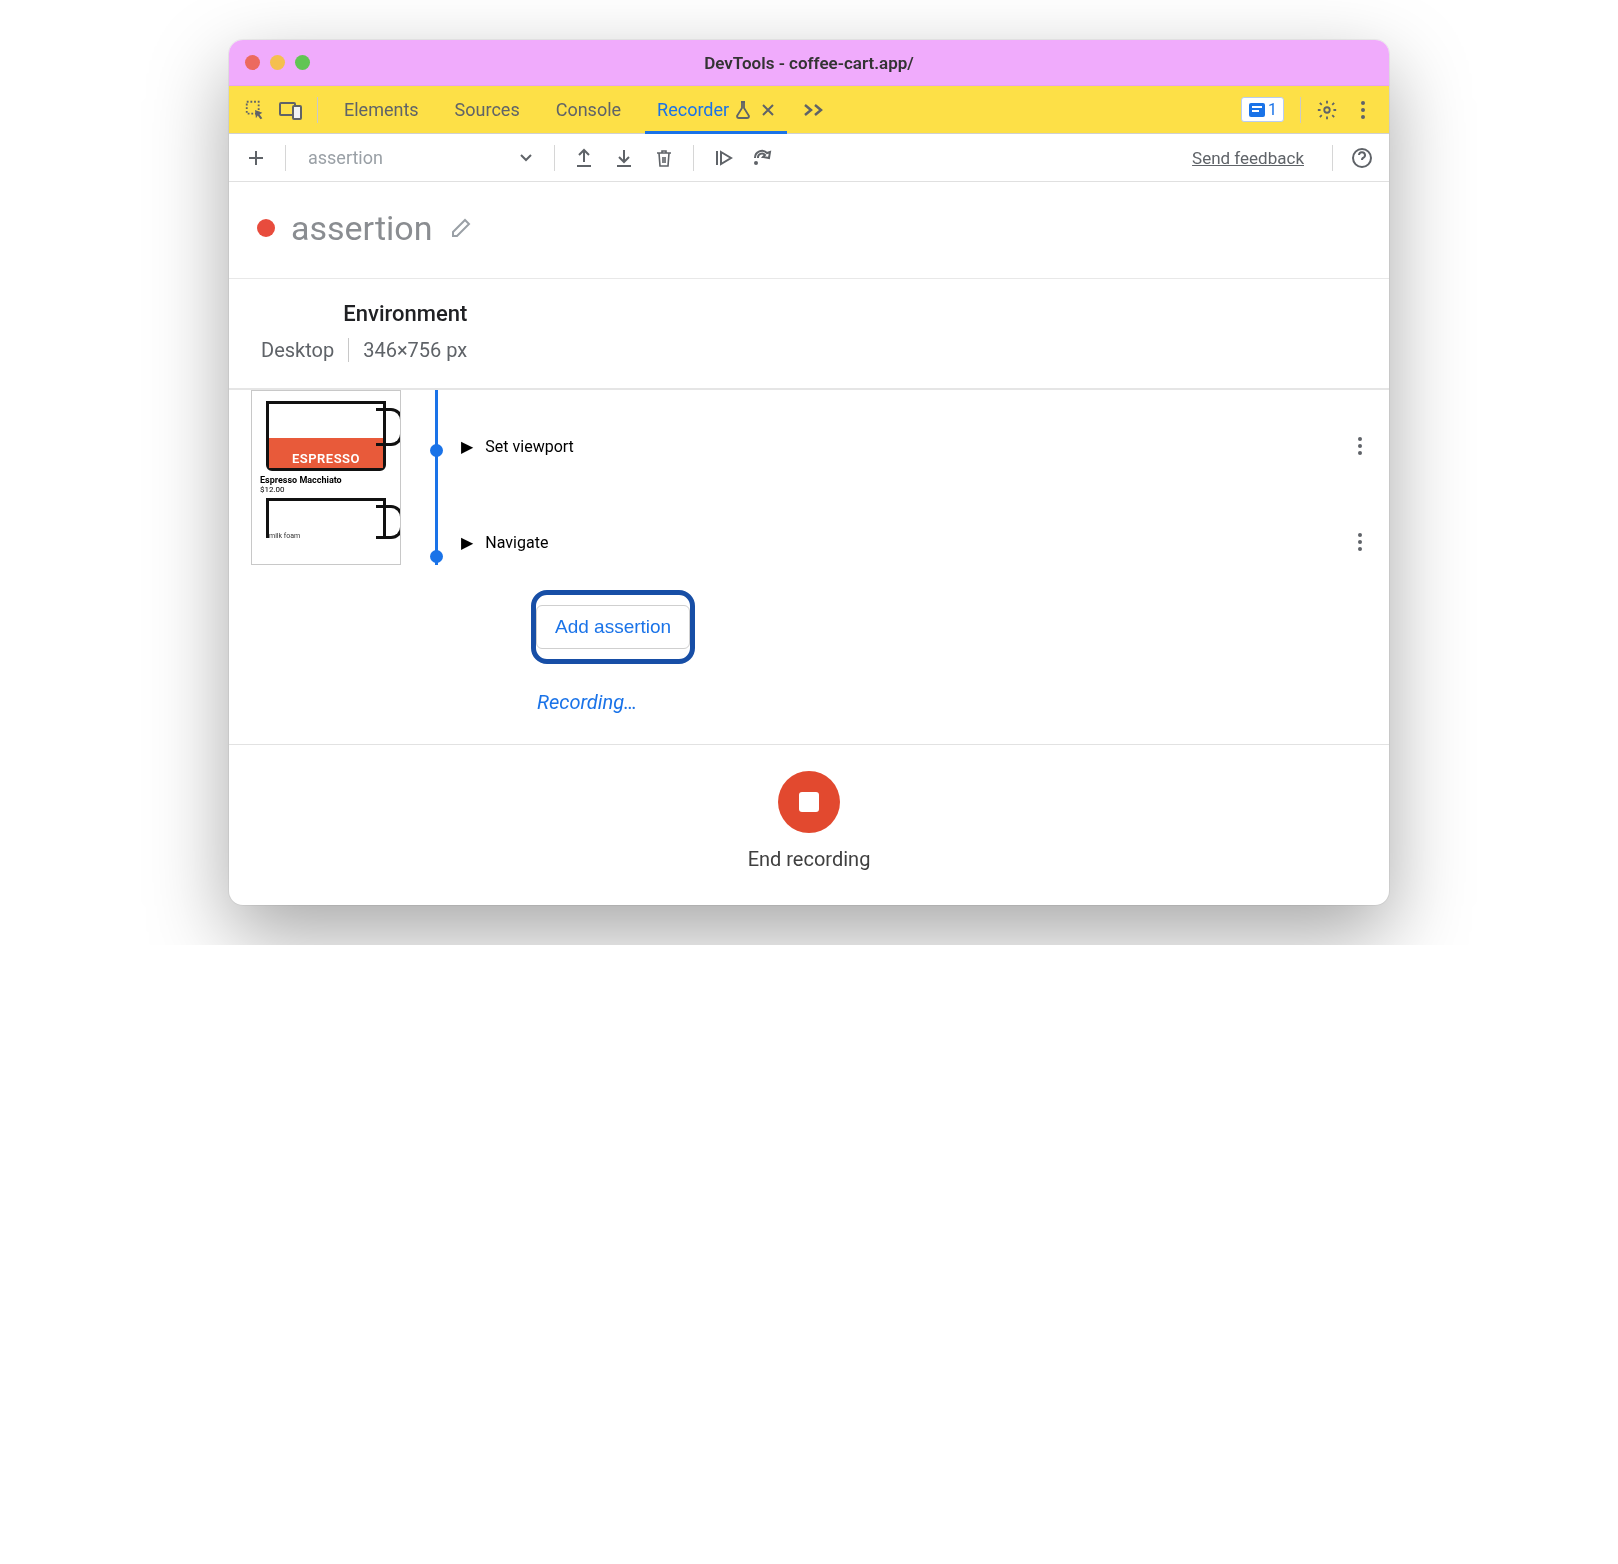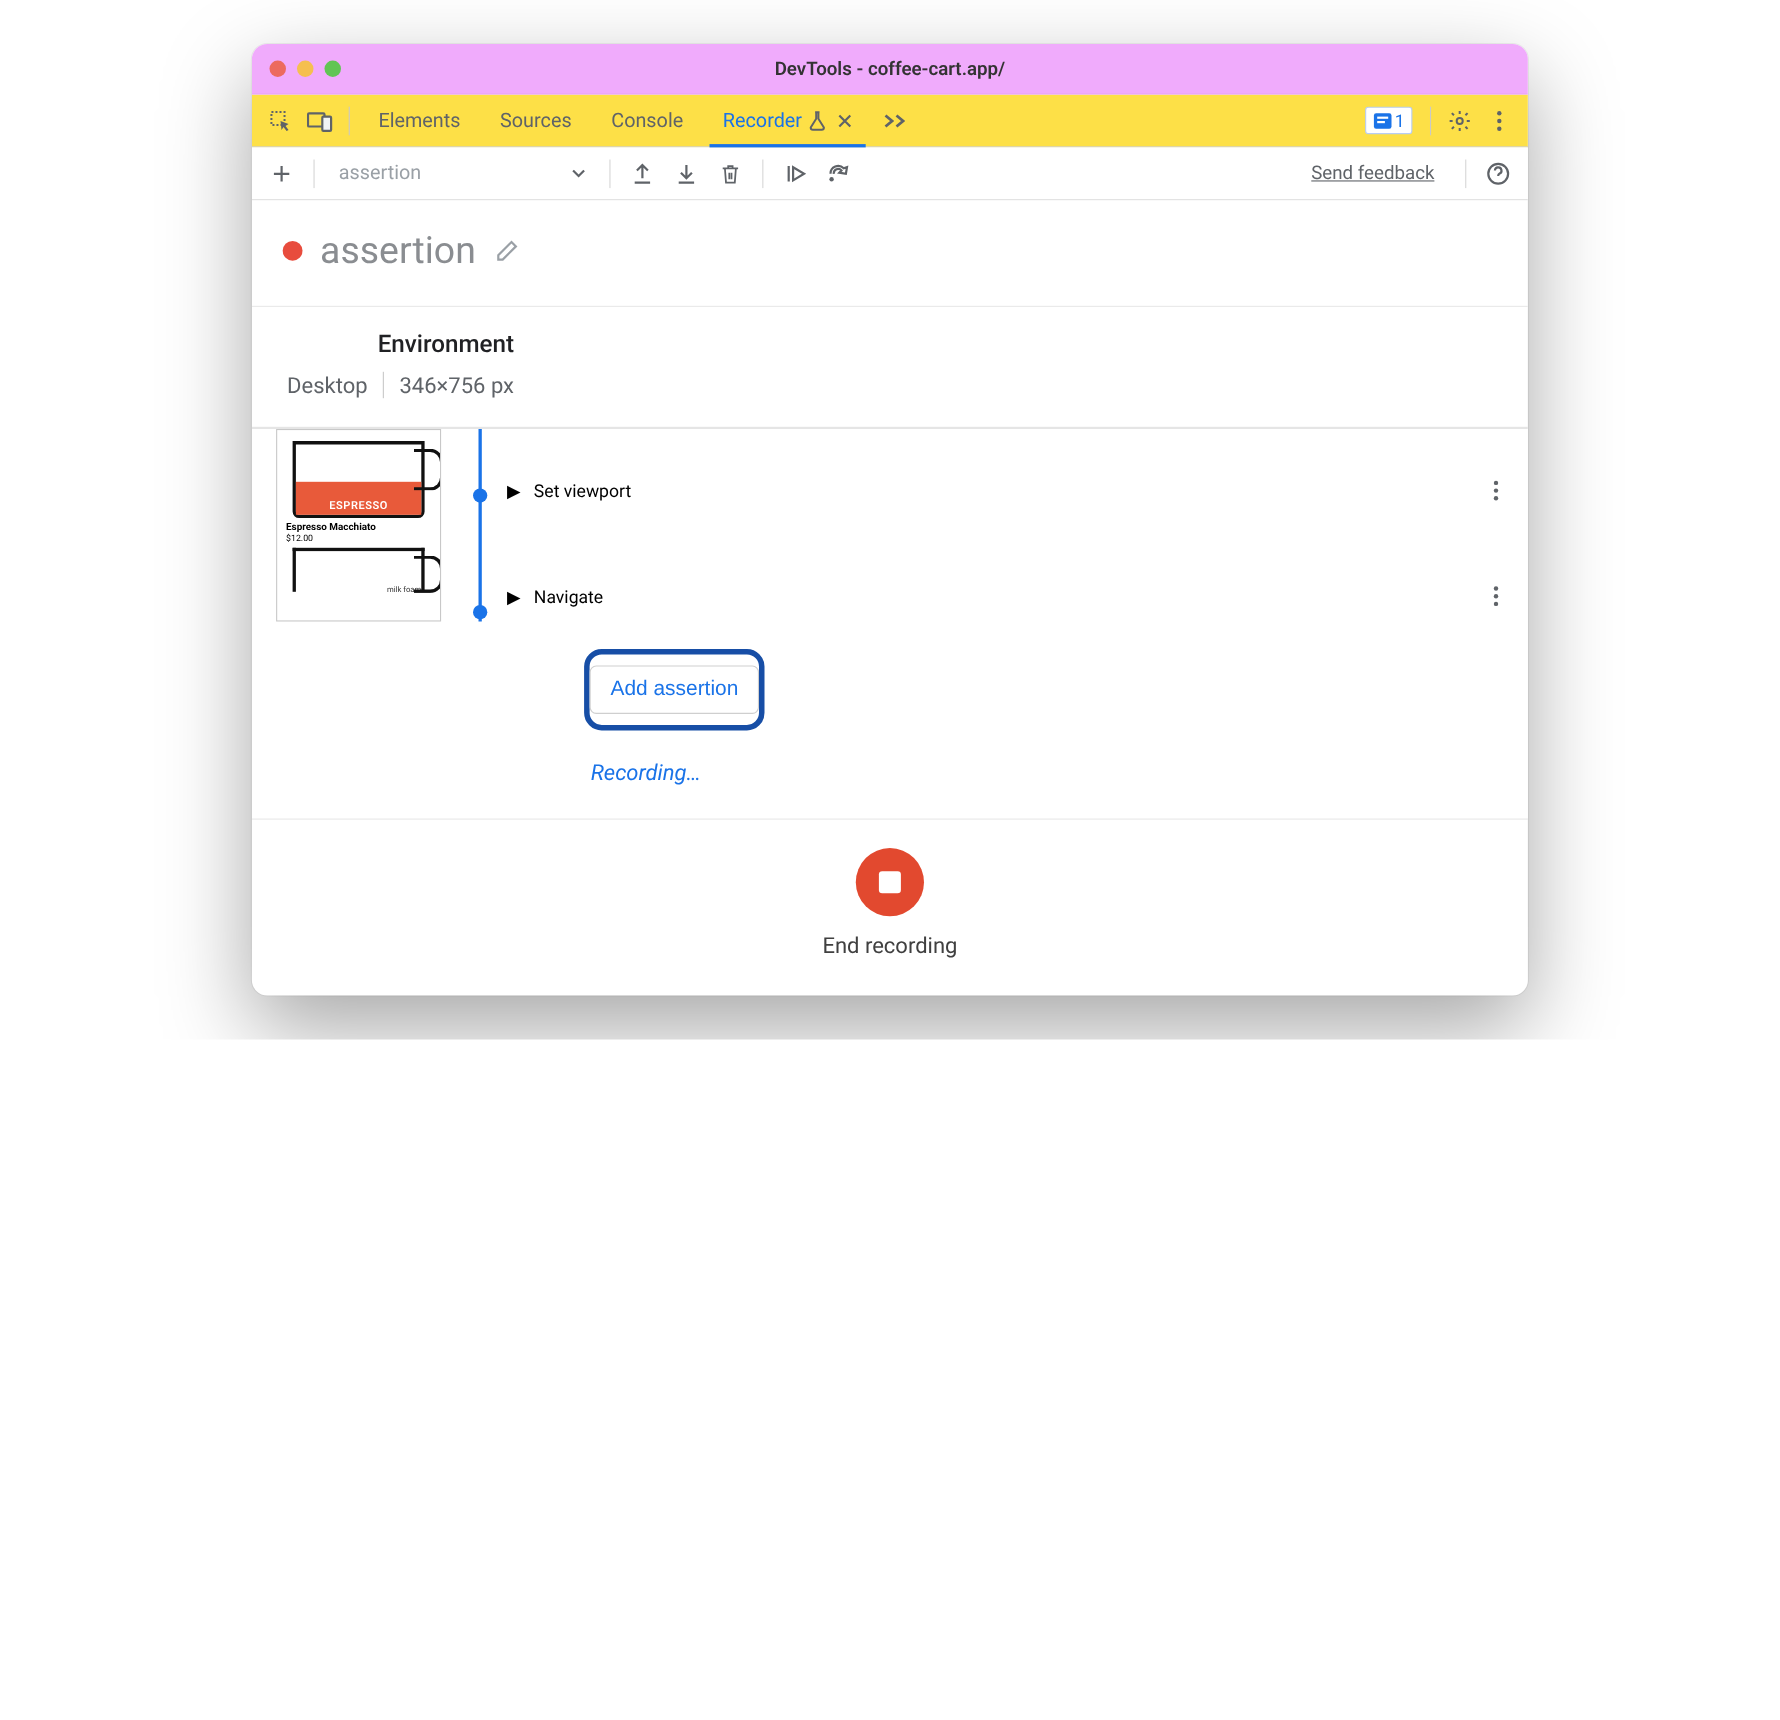--- a/index.html
+++ b/index.html
@@ -157,26 +157,26 @@
     position: relative;
     overflow: hidden;
     padding: 6px;
   }
   .cup { position: relative; width: 120px; height: 70px; border: 3px solid #111; border-radius: 0 0 6px 6px; margin: 4px auto 2px; background: #fff; }
   .cup::after {
     content: ""; position: absolute; right: -20px; top: 4px;
     width: 24px; height: 32px; border: 3px solid #111; border-left: none; border-radius: 0 12px 12px 0;
   }
   .cup .fill { position: absolute; left:0; right:0; bottom:0; height: 30px; background: #e85a3a; }
-  .cup .label { position: absolute; left:0; right:0; bottom:2px; text-align:center; font-size:10px; color:#fff; font-weight:600; letter-spacing:0.5px; }
+  .cup .label { position: absolute; left:0; right:0; bottom:2px; text-align:center; font-size:13px; color:#fff; font-weight:600; letter-spacing:0.5px; }
   .thumb-text { font-size: 9px; font-weight:700; padding: 2px 2px 0; }
   .thumb-price { font-size: 8px; padding: 0 2px 4px; }
   .cup2 { position: relative; width: 120px; height: 40px; border: 3px solid #111; border-bottom: none; border-radius: 0; margin: 0 auto; background:#fff;}
   .cup2::after { content:""; position:absolute; right:-20px; top:4px; width:24px; height:28px; border:3px solid #111; border-left:none; border-radius:0 12px 12px 0; }
-  .cup2 .toplabel { position:absolute; left:0; right:0; bottom:-2px; text-align:right; font-size:7px; color:#333;margin-top:32px; }
+  .cup2 .toplabel { position:absolute; left:0; right:0; bottom:-2px; text-align:left; font-size:7px; color:#333;margin-top:32px; }
 
   .rail-col { width: 50px; position: relative; }
   .rail-line { position: absolute; left: 24px; top: 0; width: 3px; height: 175px; background: #1a73e8; }
   .rail-dot { position: absolute; left: 19px; width: 13px; height: 13px; background: #1a73e8; border-radius: 50%; }
   .steps-col { flex: 1; padding-right: 18px; }
   .step-spacer { height: 60px; }
   .step-menu { color: #5f6368; padding: 8px; }
   .step-actions { display:flex; justify-content: space-between; align-items:center; }
   .step-title { display:flex; align-items:center; gap:12px; }
 

